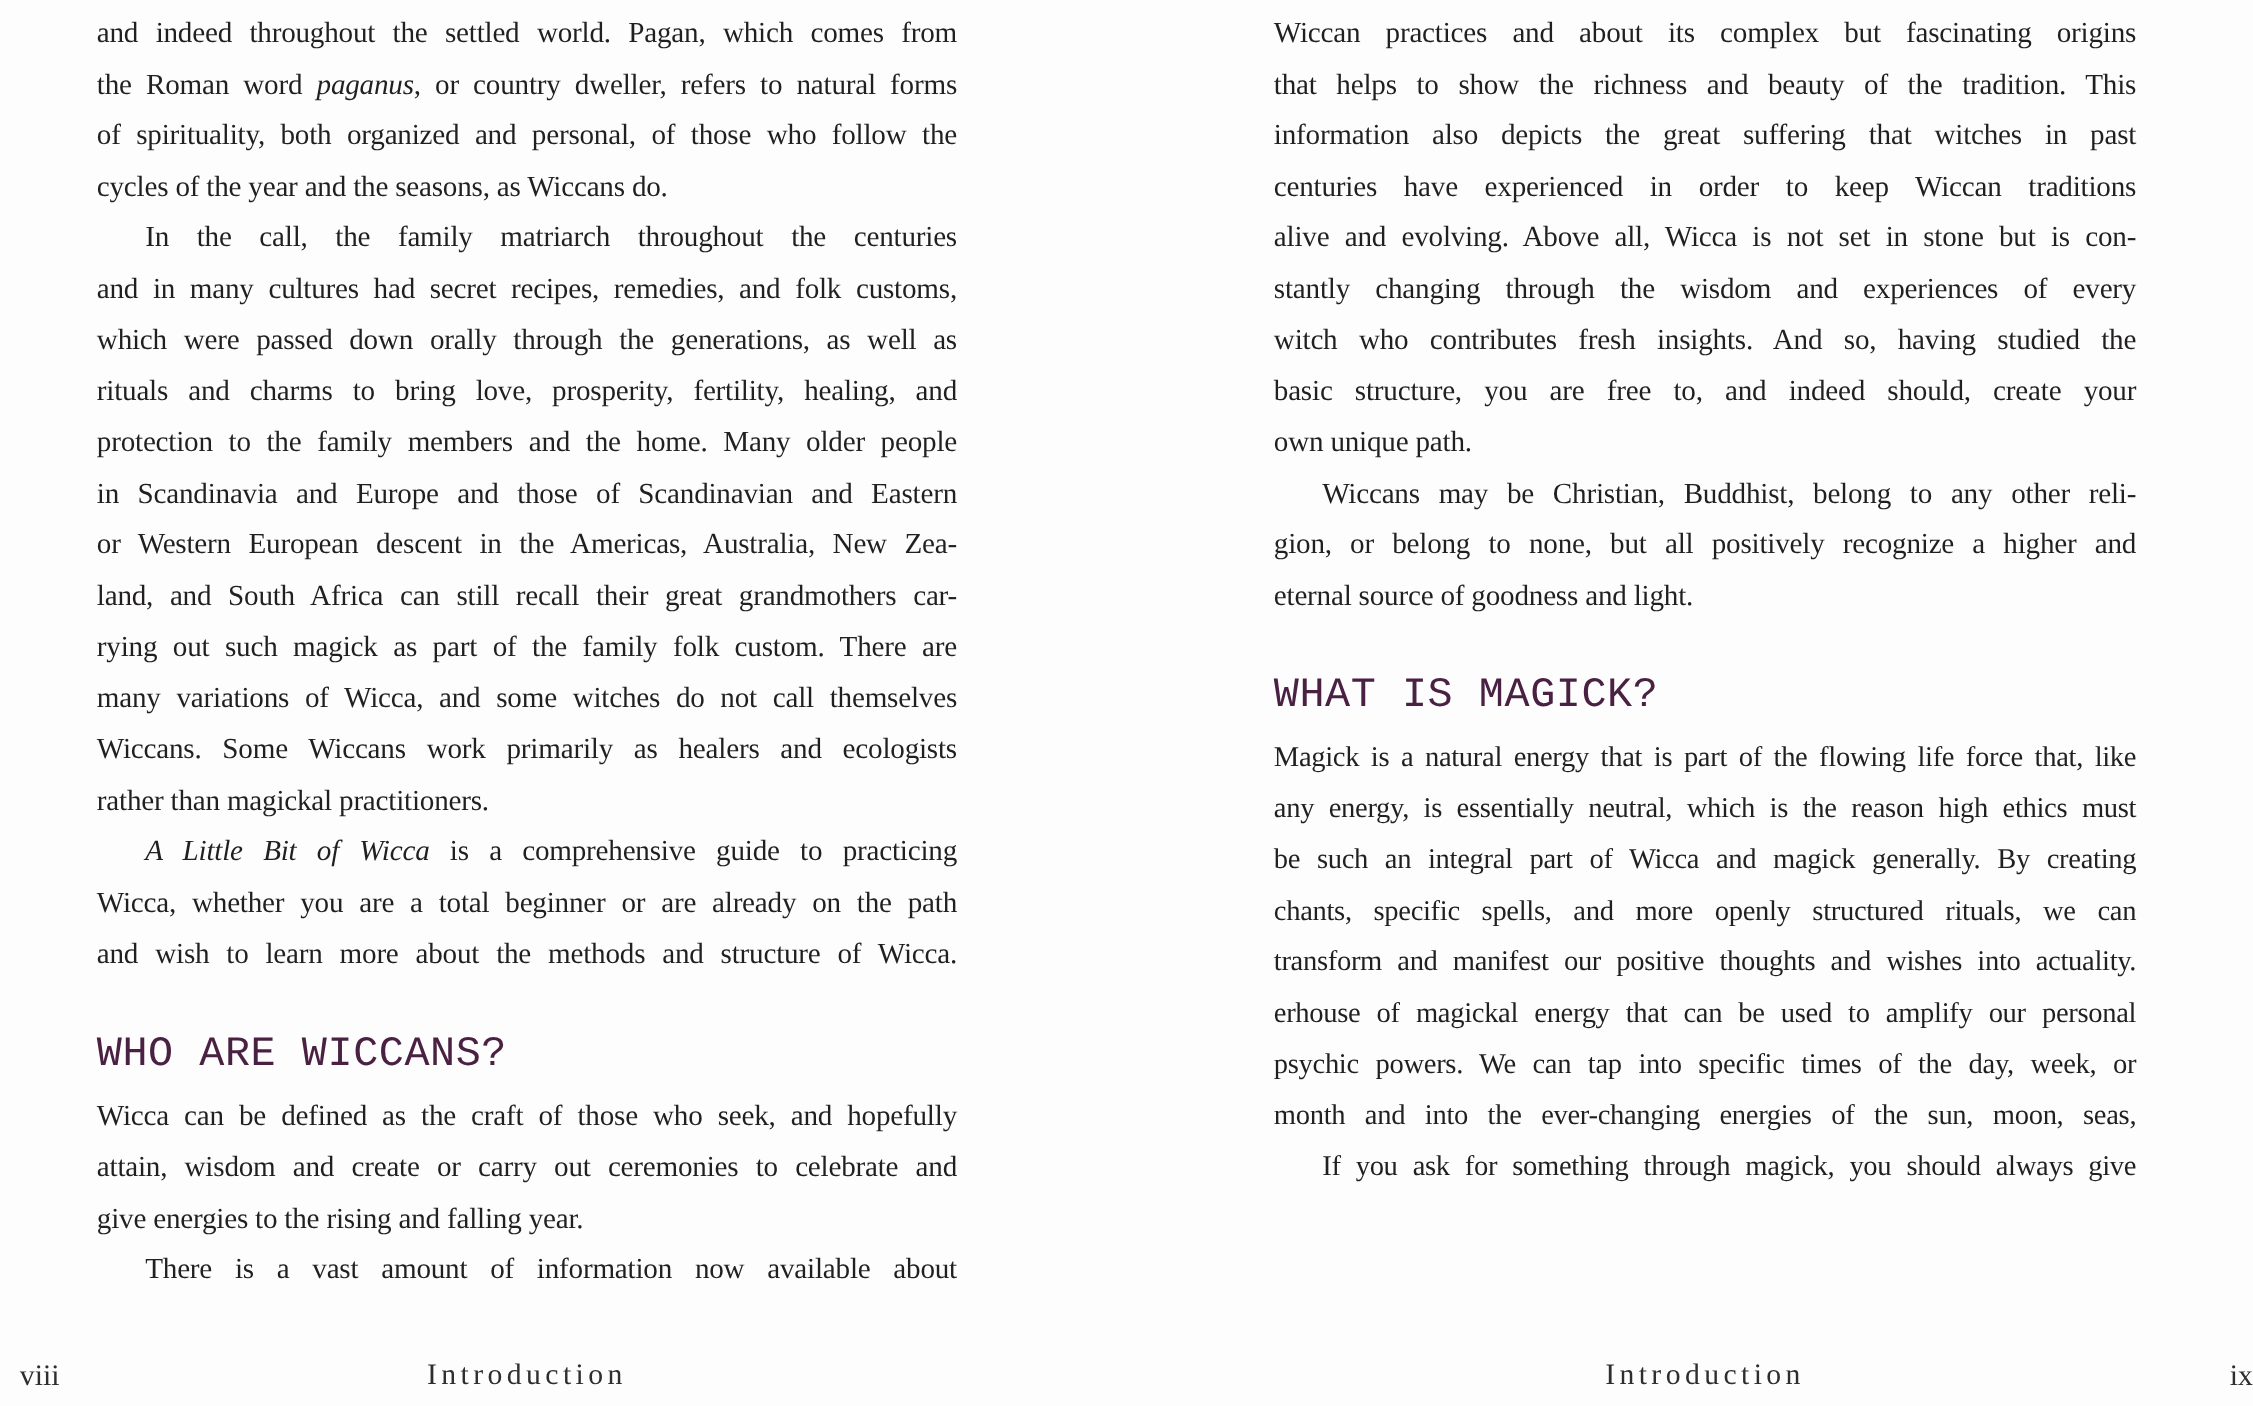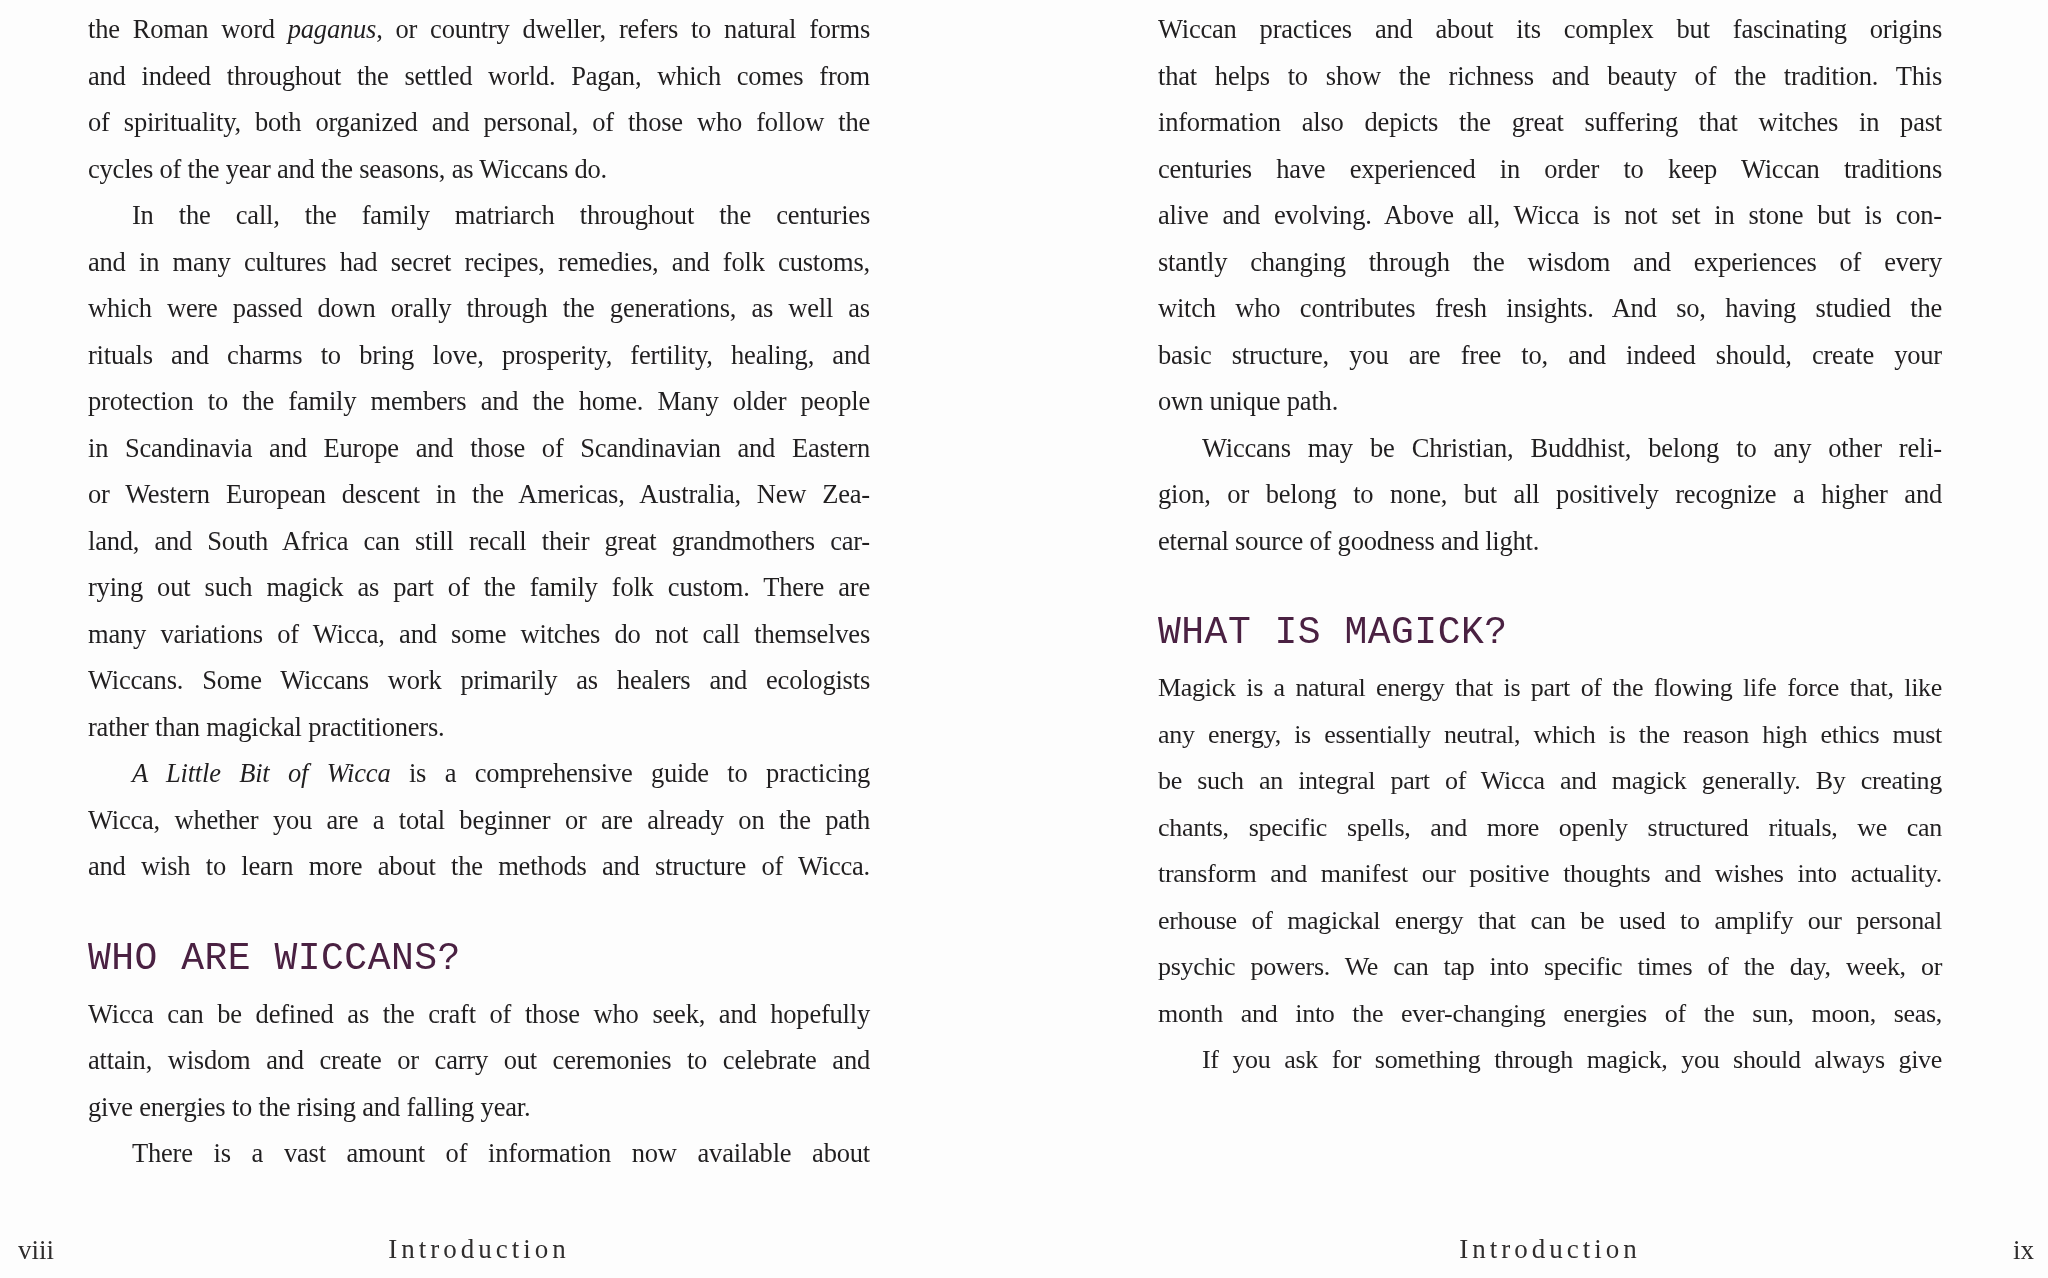--- a/index.html
+++ b/index.html
@@ -30,28 +30,28 @@
     position:absolute;top:1232px;height:34px;line-height:34px;
     text-align:center;font-size:27px;letter-spacing:4px;color:#2f2d2d;
   }
   .ft-left{left:88px;width:782px;}
   .ft-right{left:1158px;width:784px;}
   .folio{
     position:absolute;top:1233px;height:34px;line-height:34px;
     font-size:27px;color:#2f2d2d;
   }
   .folio-left{left:18px;}
-  .folio-right{right:14px;}
+  .folio-right{right:0;}
 </style>
 </head>
 <body>
 
 <div class="page page-left">
+  <div class="ln">and indeed throughout the settled world. Pagan, which comes from</div>
   <div class="ln"><span>the Roman word </span><em>paganus</em><span>, or country dweller, refers to natural forms</span></div>
-  <div class="ln">and indeed throughout the settled world. Pagan, which comes from</div>
   <div class="ln">of spirituality, both organized and personal, of those who follow the</div>
   <div class="ln L">cycles of the year and the seasons, as Wiccans do.</div>
   <div class="ln in">In the call, the family matriarch throughout the centuries</div>
   <div class="ln">and in many cultures had secret recipes, remedies, and folk customs,</div>
   <div class="ln">which were passed down orally through the generations, as well as</div>
   <div class="ln">rituals and charms to bring love, prosperity, fertility, healing, and</div>
   <div class="ln">protection to the family members and the home. Many older people</div>
   <div class="ln">in Scandinavia and Europe and those of Scandinavian and Eastern</div>
   <div class="ln">or Western European descent in the Americas, Australia, New Zea-</div>
   <div class="ln">land, and South Africa can still recall their great grandmothers car-</div>

